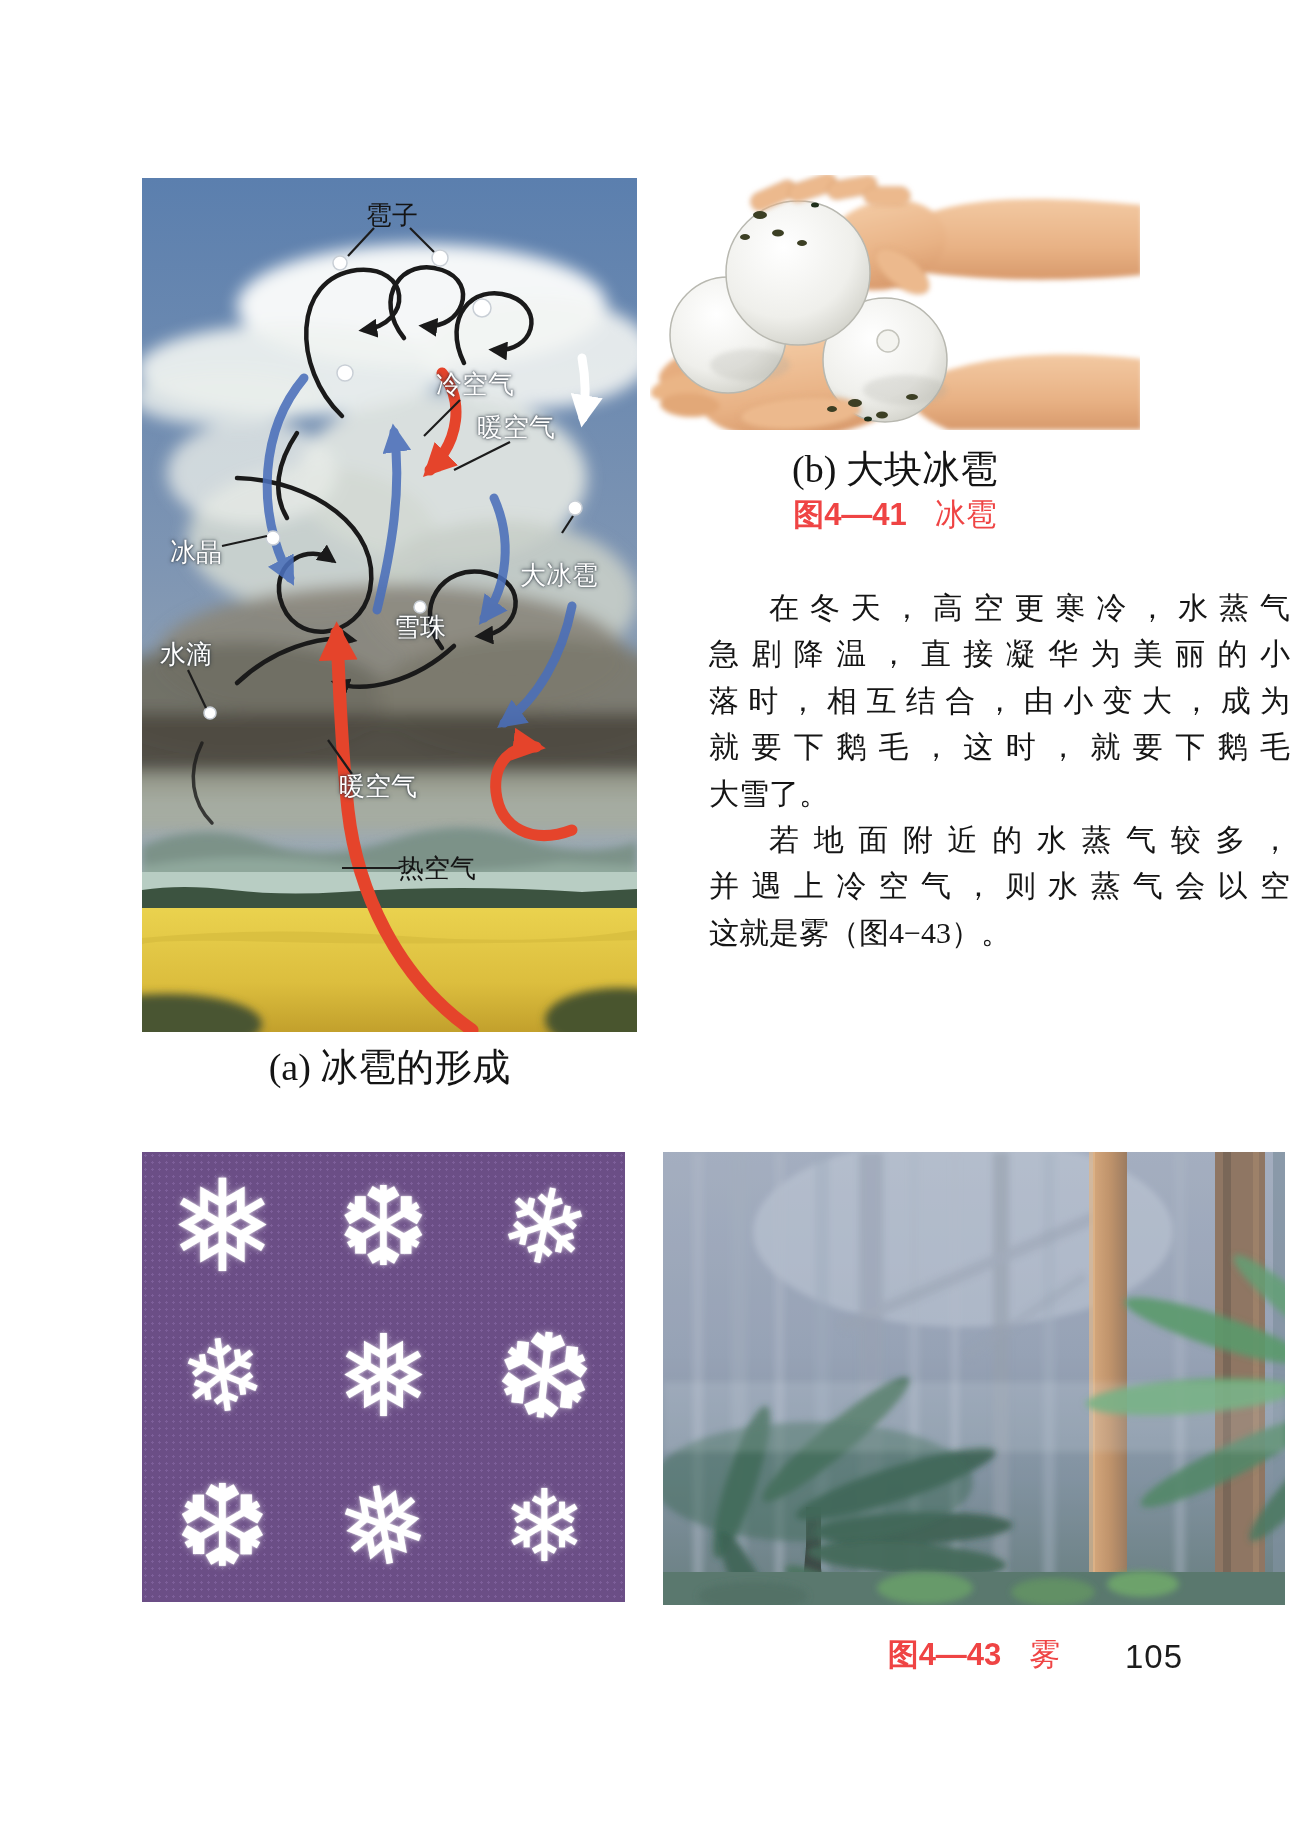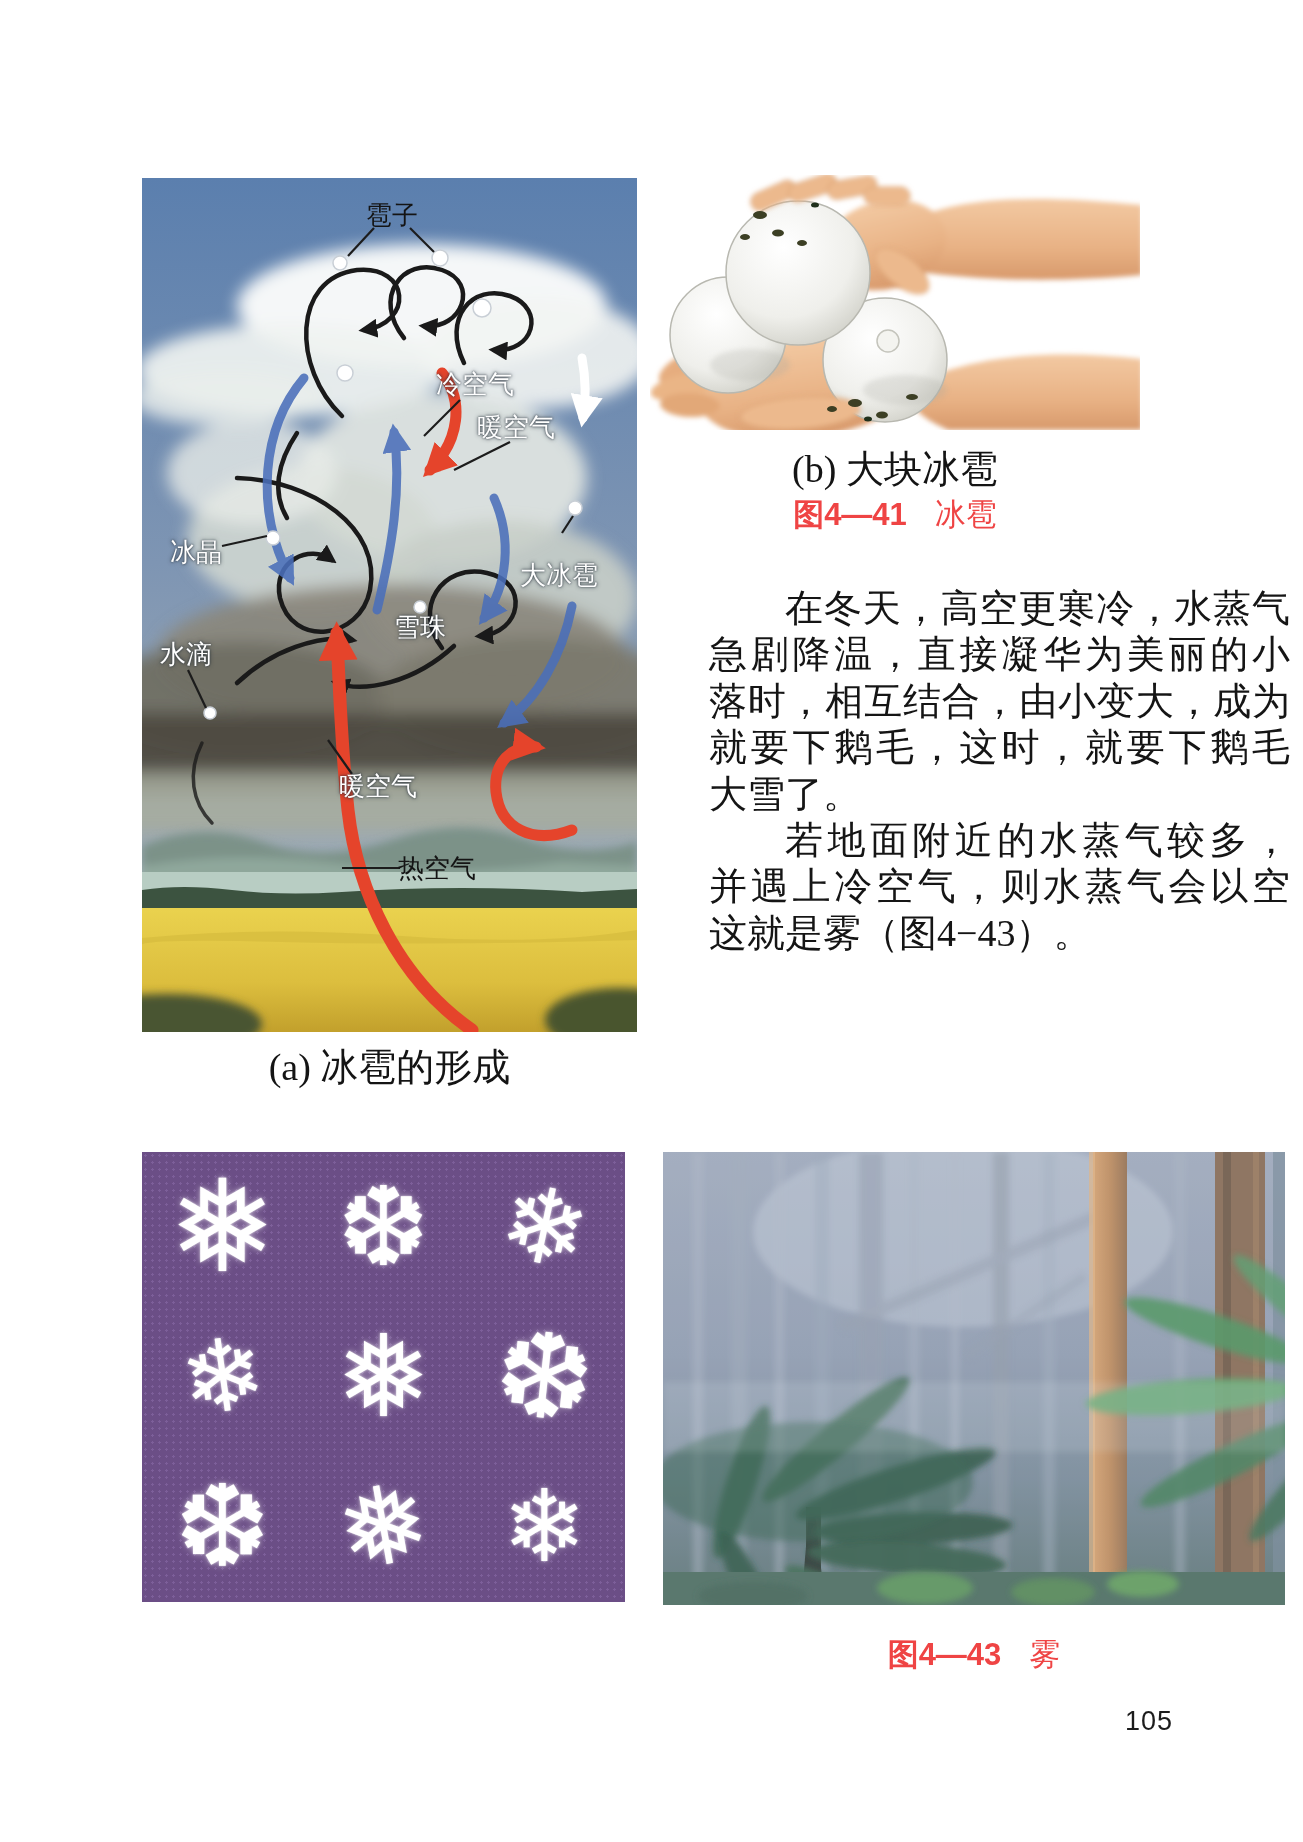--- a/index.html
+++ b/index.html
@@ -23,21 +23,21 @@
 
   
   .subcap { font-size:38px; text-align:center; color:#141414; }
   .figcap { font-size:31px; text-align:center; color:#ef4444; white-space:nowrap; }
   .figcap .fl { font-family:"Liberation Sans","DejaVu Sans",sans-serif; font-weight:bold; }
   .figcap .ft { font-family:"Liberation Serif","DejaVu Serif",serif; margin-left:28px; }
 
   
   .bodytext { left:709px; top:585px; width:581px; }
   .line {
-    font-size:38px; line-height:46.4px; height:46.4px;
+    font-size:30px; line-height:46.4px; height:46.4px;
     text-align:justify; text-align-last:justify; color:#151515;
   }
   .line.noj { text-align-last:left; }
   .line.ind { text-indent:2em; }
 
   
   .snowpanel {
     left:142px; top:1152px; width:483px; height:450px;
     background-color:#6b4e86;
     background-image:radial-gradient(#7d5f9a 1.2px, rgba(0,0,0,0) 1.3px);
@@ -55,23 +55,23 @@
   .cell:nth-child(2) .flake { font-size:110px; }
   .cell:nth-child(3) .flake { font-size:104px; transform:rotate(12deg); }
   .cell:nth-child(4) .flake { font-size:100px; transform:rotate(-8deg); }
   .cell:nth-child(5) .flake { font-size:114px; }
   .cell:nth-child(6) .flake { font-size:118px; transform:rotate(6deg); }
   .cell:nth-child(7) .flake { font-size:114px; }
   .cell:nth-child(8) .flake { font-size:108px; transform:rotate(-10deg); }
   .cell:nth-child(9) .flake { font-size:100px; }
 
   .pagenum {
-    left:1125px; top:1706px; width:90px;
+    left:1125px; top:1638px; width:90px;
     font-family:"Liberation Sans","DejaVu Sans",sans-serif;
-    font-size:27px; color:#1c1c1c; letter-spacing:1px;
+    font-size:33px; color:#1c1c1c; letter-spacing:1px;
   }
 </style>
 </head>
 <body>
 
 <div class="page">
 
   <div class="abs diagram">
     <svg width="495" height="854" viewBox="0 0 495 854">
       <defs>

